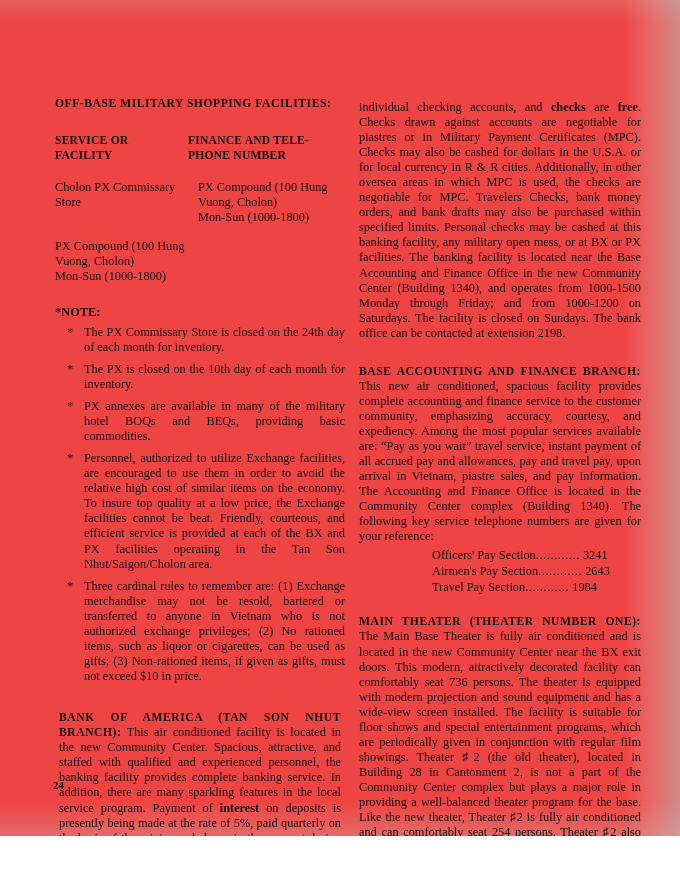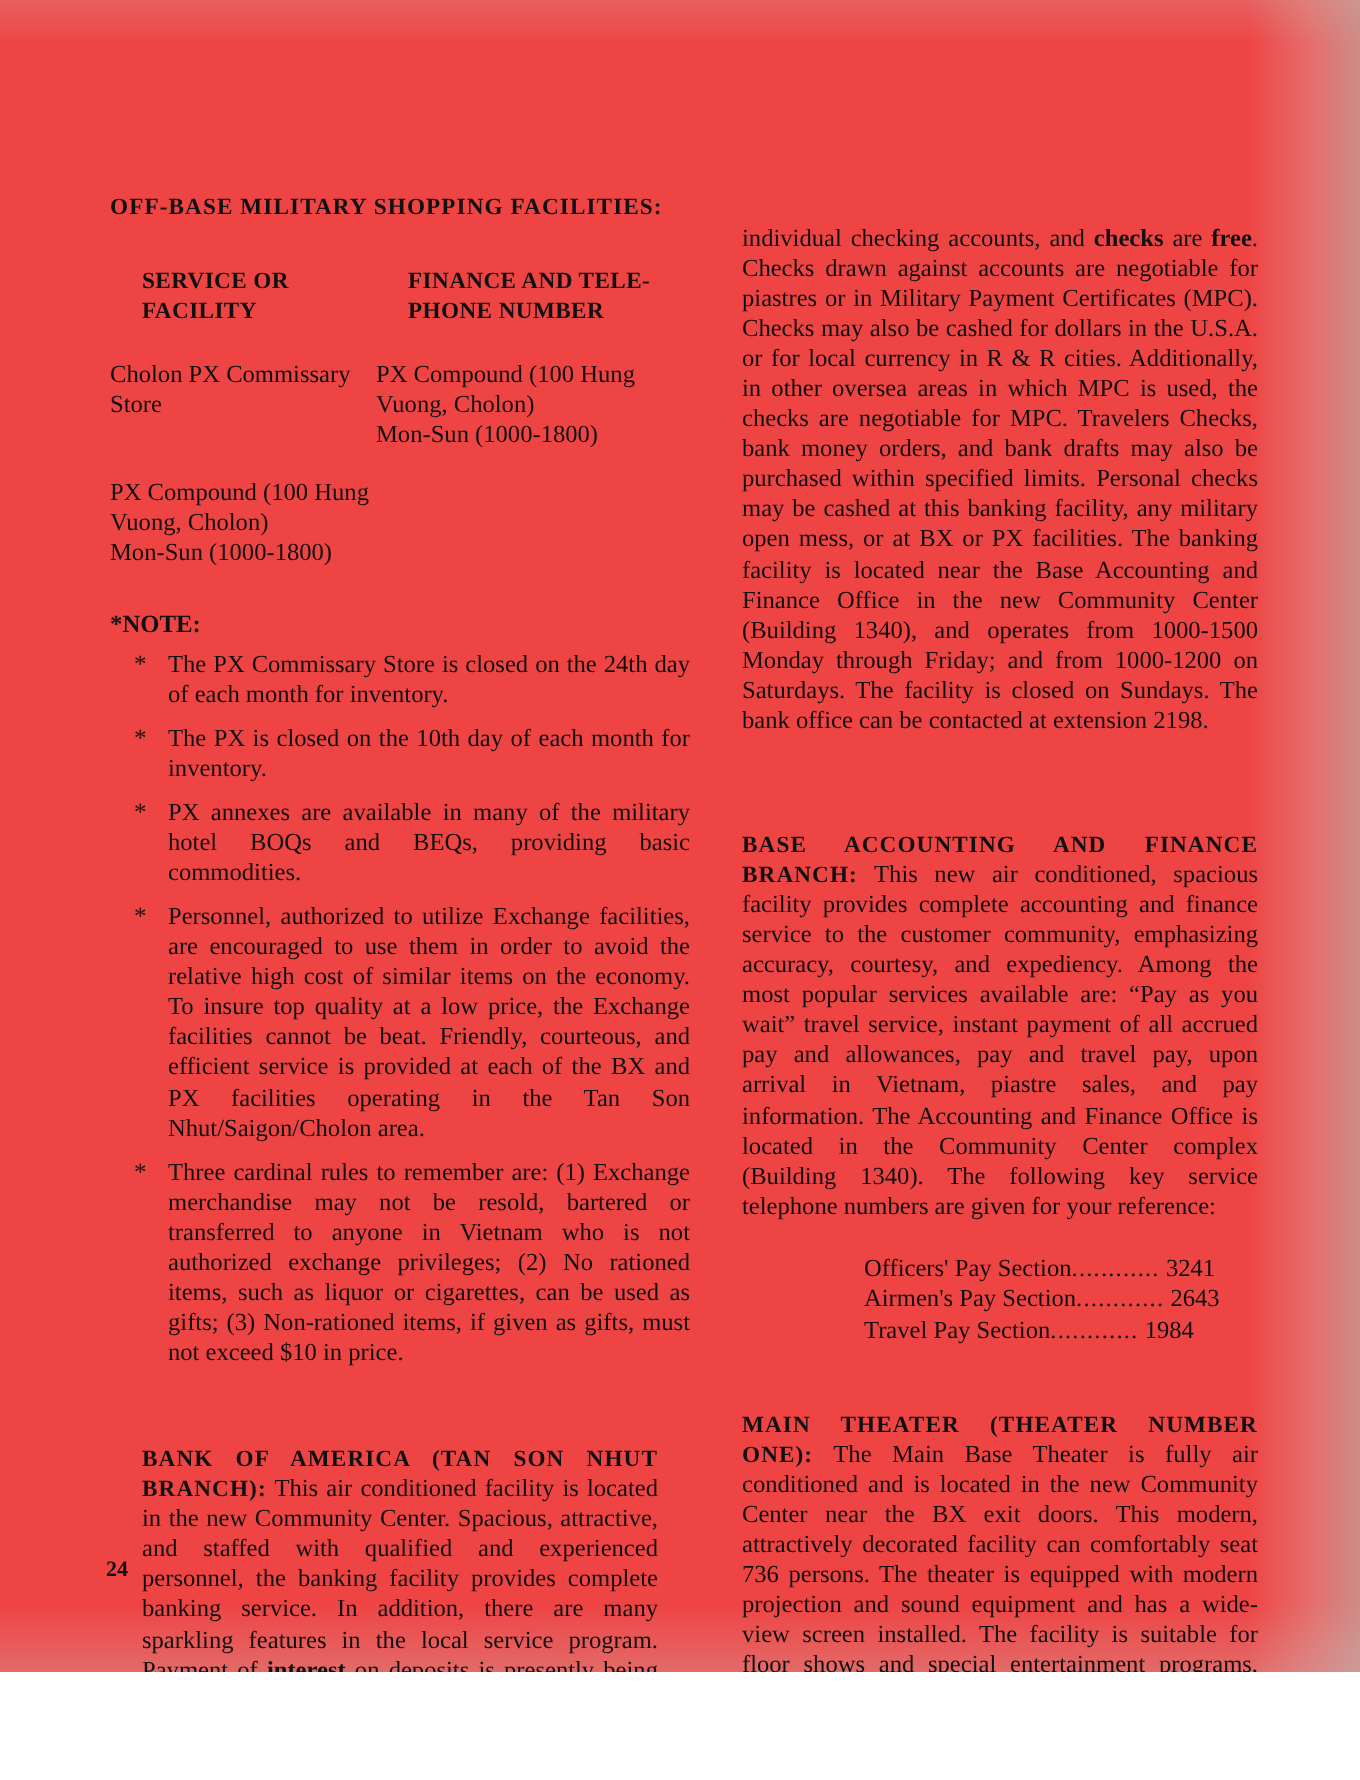--- a/index.html
+++ b/index.html
@@ -63,41 +63,41 @@
     letter-spacing: 0.55px;
     line-height: 15.2px;
     margin: 0;
   }
   .head-tight { letter-spacing: 0.2px; }
 
   .body-text {
     font-size: 12.3px;
     line-height: 15.05px;
     text-align: justify;
-    margin: 16px;
+    margin: 4px;
     hyphens: none;
   }
   .body-text b { font-weight: bold; }
 
   .spacer-lg { height: 15px; }
 
   
   .fac-head-row {
     display: flex;
     margin-top: 22px;
-    margin-left: 16px;
   }
   .fac-head-col1 { width: 133px; flex: none; }
   .fac-head-col2 { width: 157px; flex: none; }
 
   .fac-row {
     display: flex;
     margin-top: 16px;
     font-size: 12.3px;
     line-height: 15.05px;
+    gap: 10px;
   }
   .fac-row.second { margin-top: 14px; }
   .fac-c1 { width: 133px; flex: none; }
   .fac-c2 { width: 157px; flex: none; }
   .fac-line { display: block; }
 
   
   .note-label {
     font-weight: bold;
     font-size: 12.4px;

